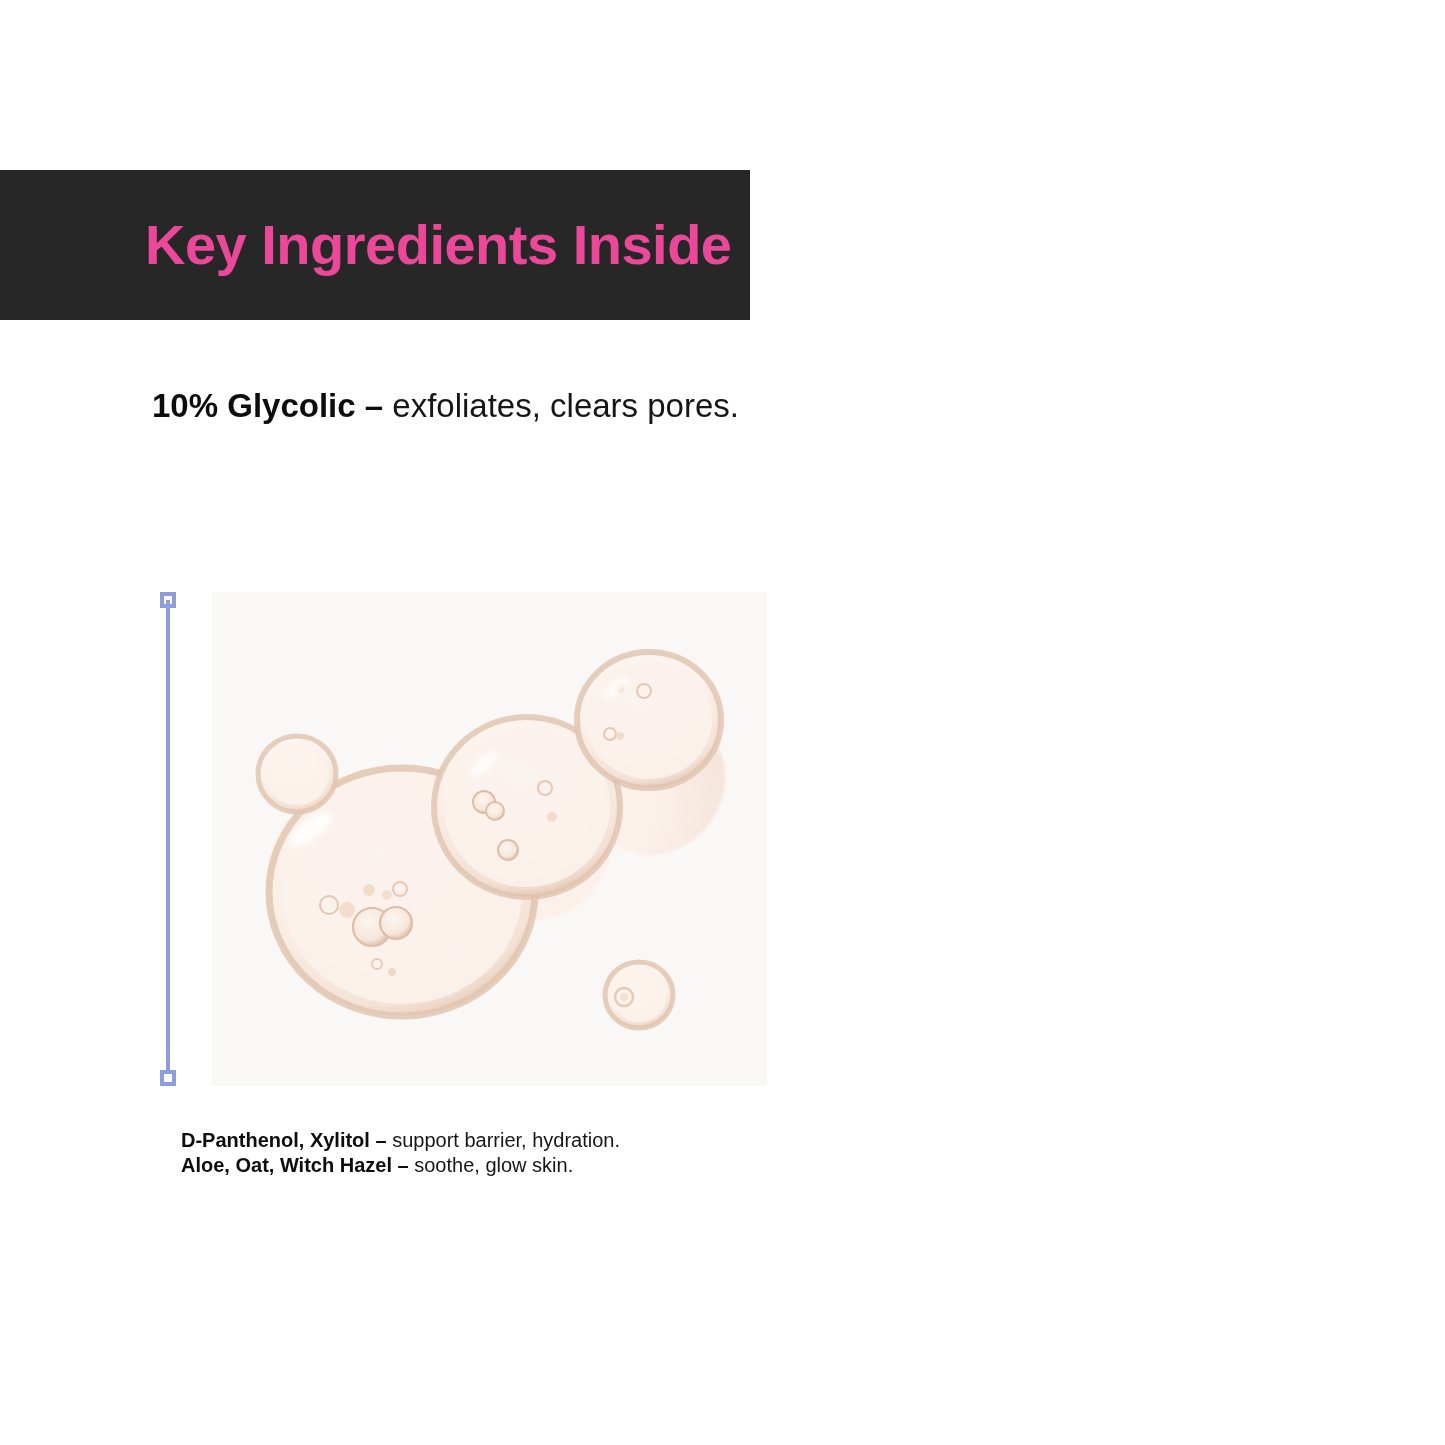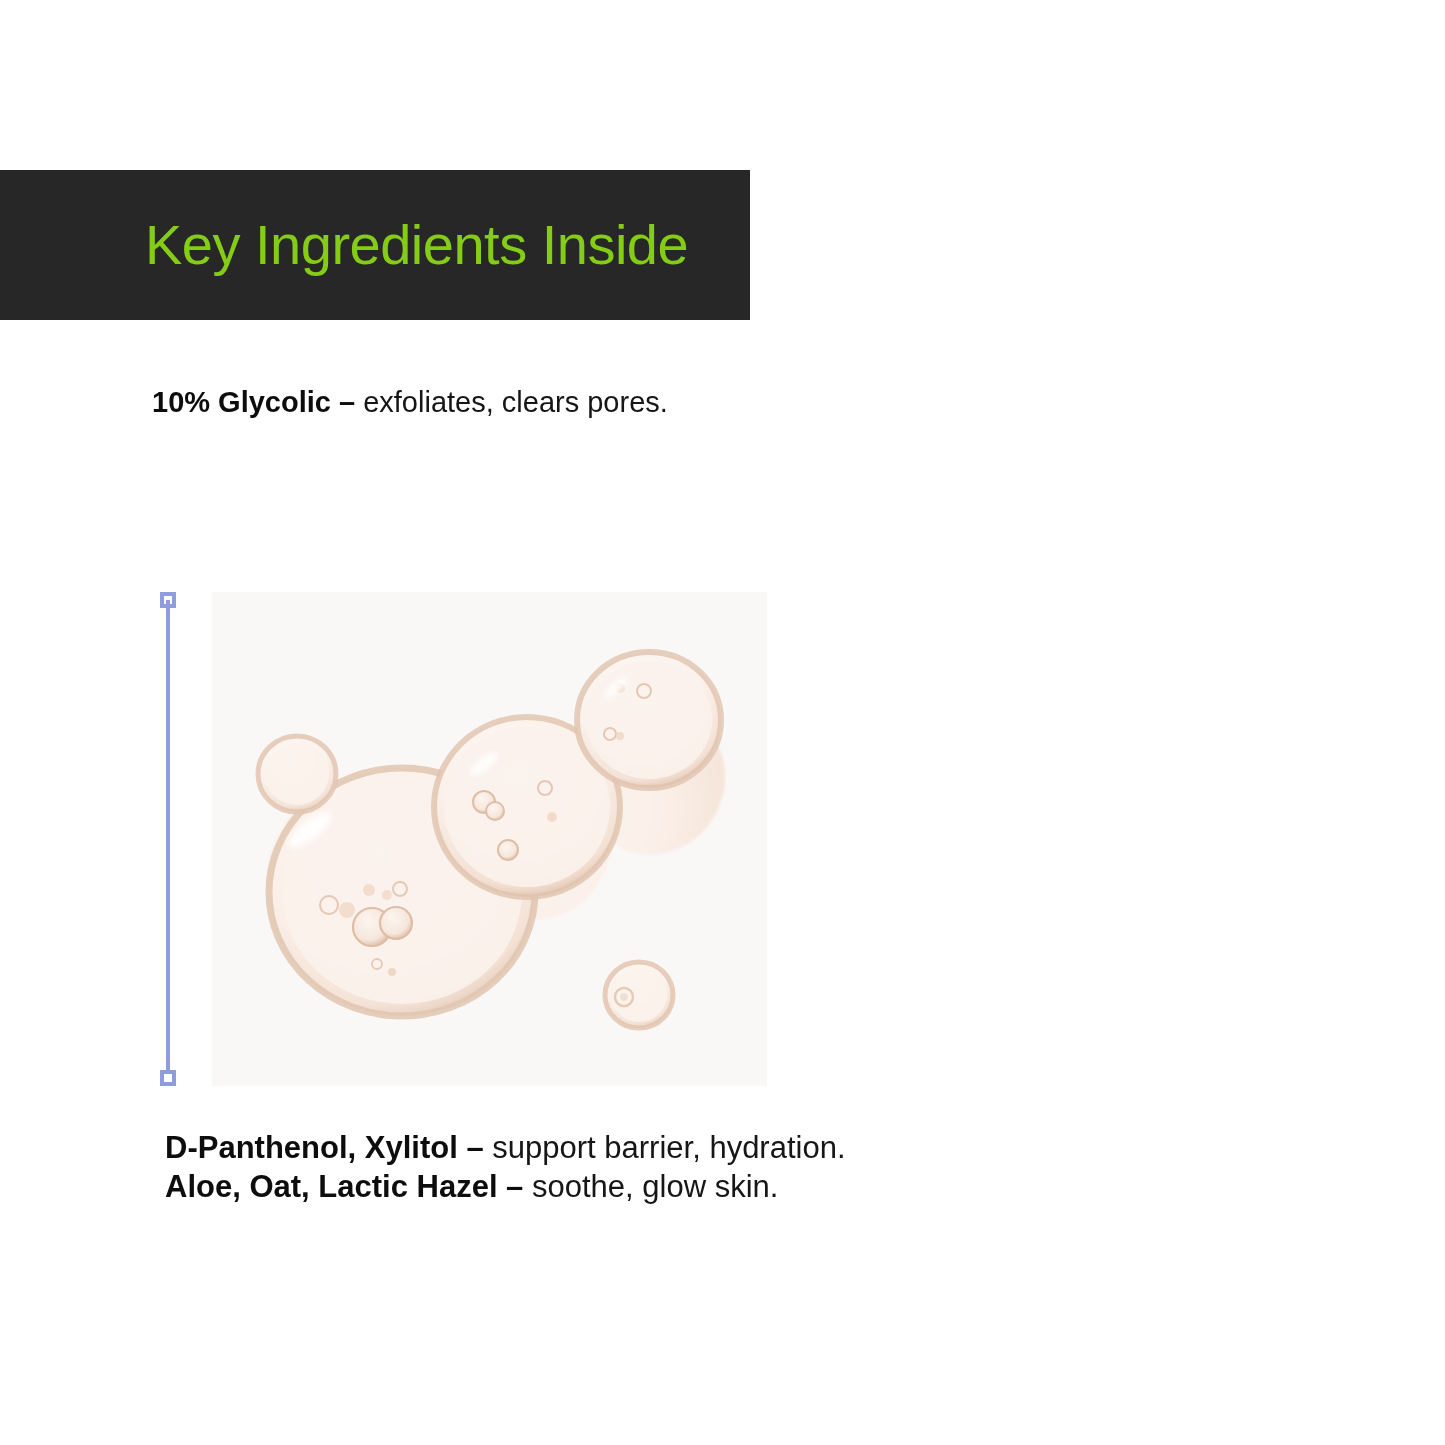--- a/index.html
+++ b/index.html
@@ -22,50 +22,51 @@
     left: 0;
     top: 170px;
     width: 750px;
     height: 150px;
     background: #272728;
     display: flex;
     align-items: center;
   }
   .header-title {
     margin-left: 145px;
-    color: #84cc16;
+    color: #ec4899;
     font-size: 56px;
-    font-weight: 400;
+    font-weight: 700;
     letter-spacing: -0.5px;
     line-height: 1;
     white-space: nowrap;
   }
 
   
   .ingredients-top {
     position: absolute;
     left: 152px;
     top: 378px;
     width: 1100px;
   }
   .ingredients-bottom {
     position: absolute;
     left: 165px;
     top: 1128px;
     width: 1150px;
   }
   .ing-line {
-    font-size: 29px;
+    font-size: 33px;
     color: #111111;
     line-height: 1.72;
     white-space: nowrap;
   }
   .ingredients-bottom .ing-line {
-    font-size: 31px;
+    font-size: 20px;
     line-height: 1.27;
+    margin-left: 16px;
   }
   .ing-name {
     font-weight: 700;
     color: #0d0d0d;
   }
   .ing-desc {
     font-weight: 400;
     color: #161616;
   }
 
@@ -234,16 +235,16 @@
     </g>
   </svg>
 </div>
 
 <div class="ingredients-bottom">
   <div class="ing-line">
     <span class="ing-name">D-Panthenol, Xylitol –</span>
     <span class="ing-desc">support barrier, hydration.</span>
   </div>
   <div class="ing-line">
-    <span class="ing-name">Aloe, Oat, Lactic Hazel –</span>
+    <span class="ing-name">Aloe, Oat, Witch Hazel –</span>
     <span class="ing-desc">soothe, glow skin.</span>
   </div>
 </div>
 
 </body></html>

